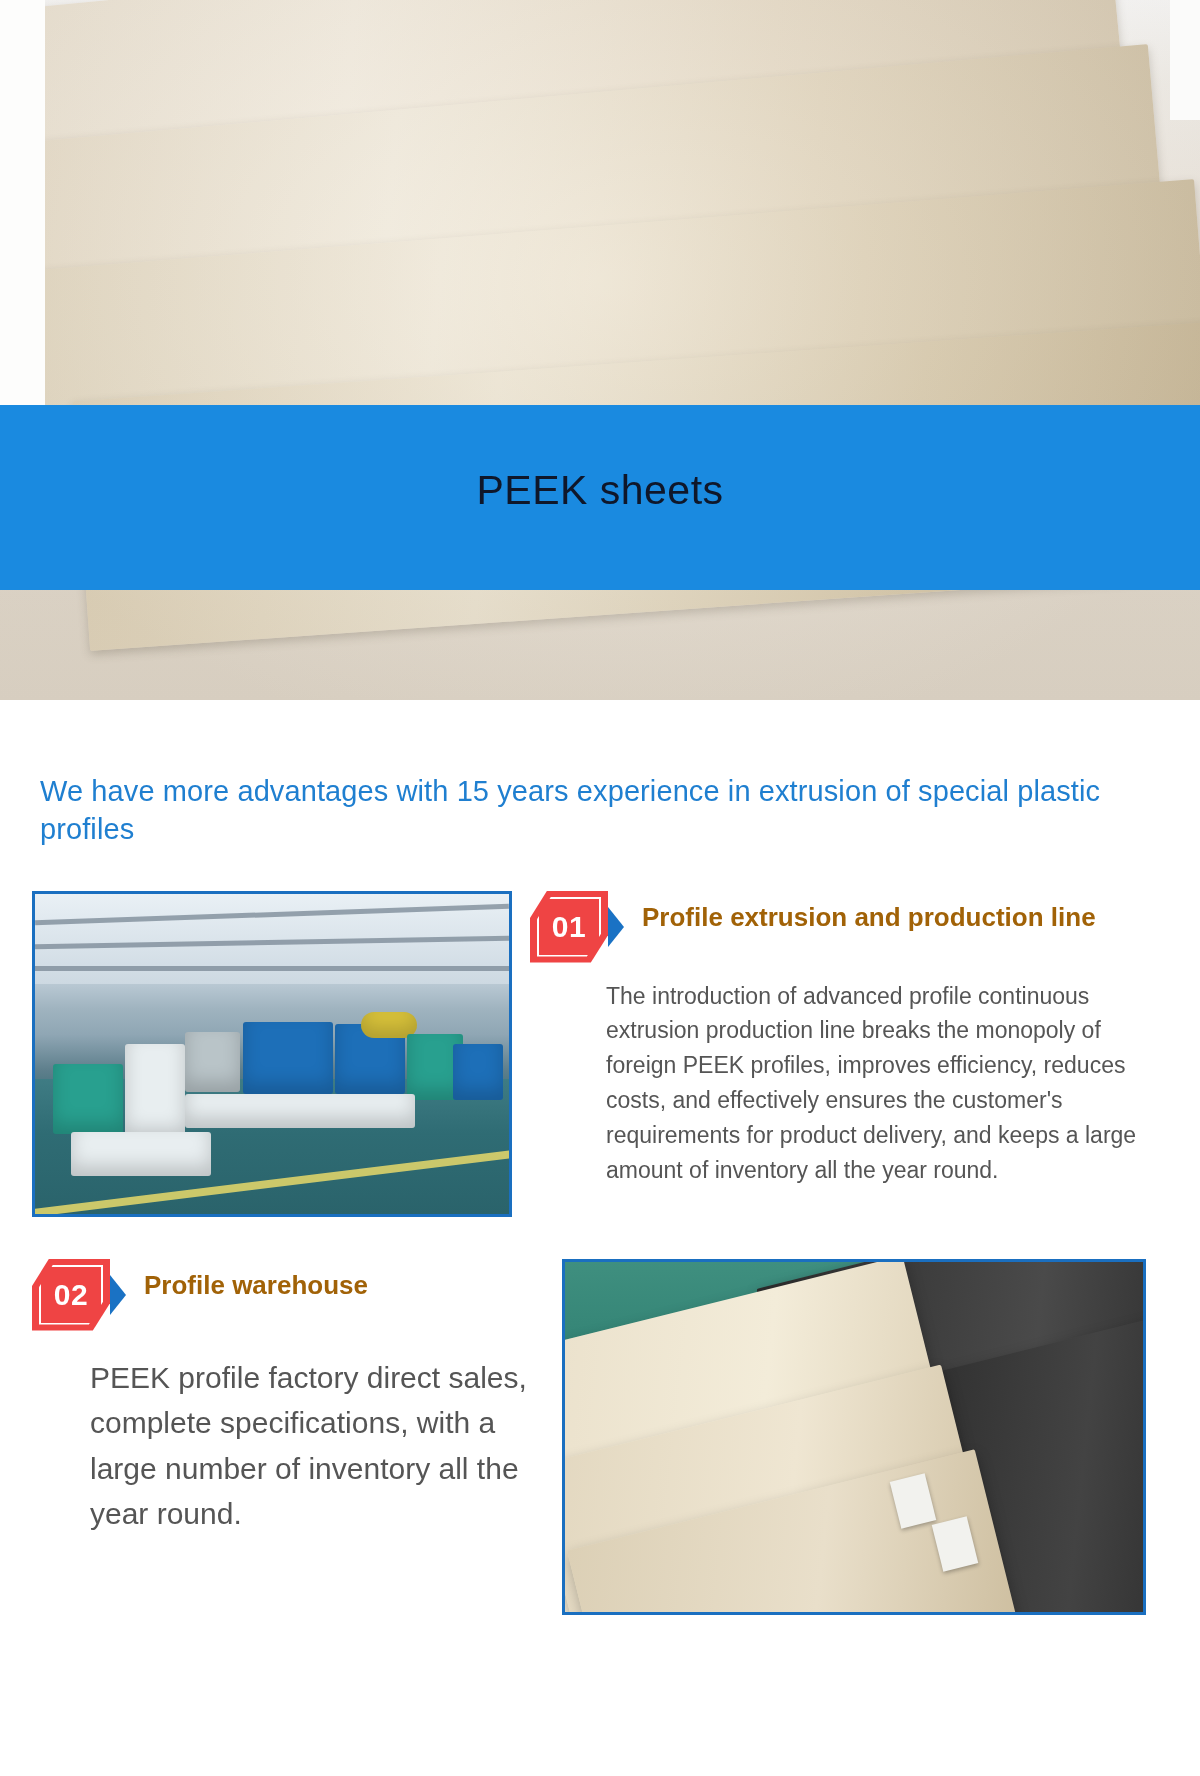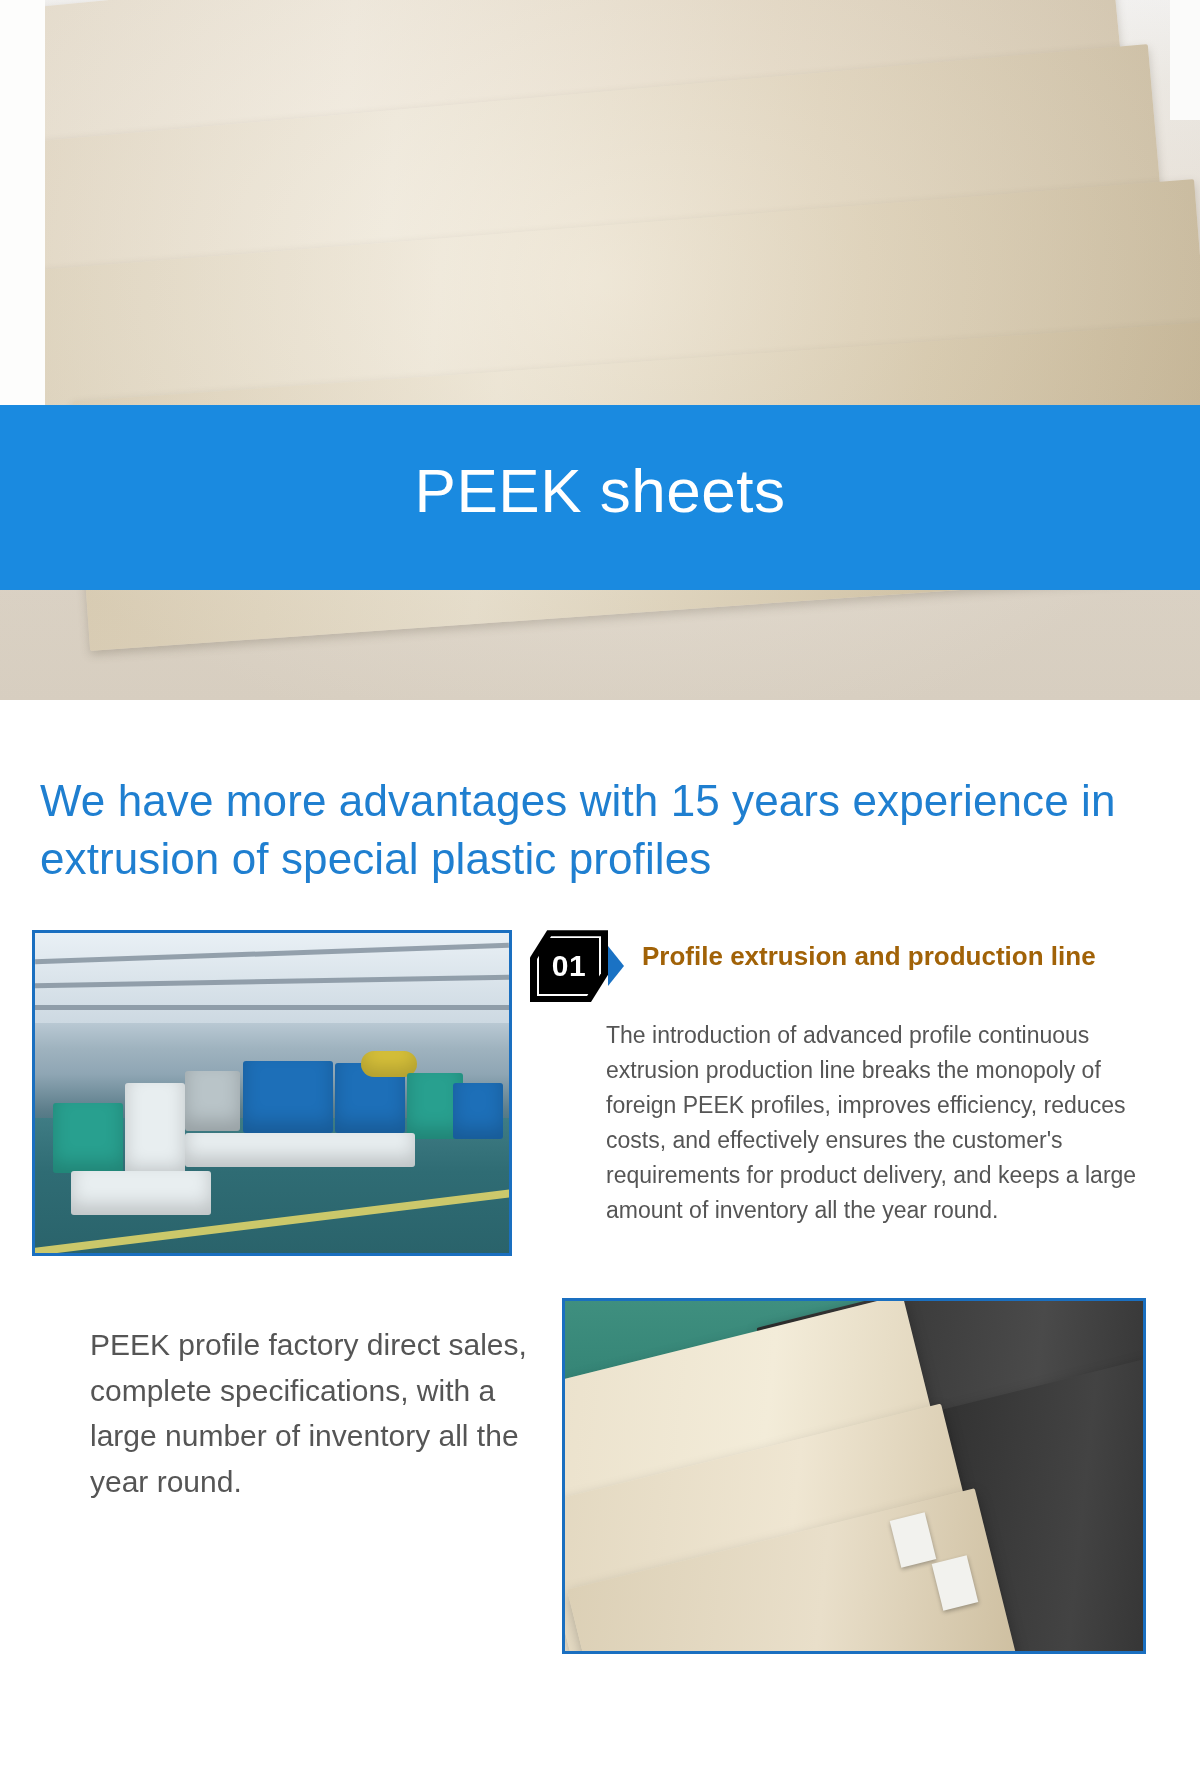--- a/index.html
+++ b/index.html
@@ -68,39 +68,39 @@
   }
   .banner-inner {
     position: absolute;
     inset: 0;
     display: flex;
     flex-direction: column;
     align-items: center;
     justify-content: center;
   }
   .banner-title {
-    color: #ffffff;
-    font-size: 62px;
+    color: #0f172a;
+    font-size: 41px;
     line-height: 1.05;
     font-weight: 400;
     letter-spacing: .5px;
     margin-bottom: 14px;
   }
   .banner-sub {
     color: #ffffff;
     font-size: 27px;
     font-weight: 400;
     letter-spacing: .2px;
   }
 
   
   .headline {
     margin: 72px 40px 0 40px;
     color: #1f7fd0;
-    font-size: 44px;
+    font-size: 29px;
     line-height: 1.32;
     font-weight: 400;
     letter-spacing: .1px;
   }
 
   
   .block {
     position: relative;
     margin-top: 42px;
   }
@@ -159,21 +159,21 @@
     position: relative;
     width: 78px;
     height: 72px;
     flex: 0 0 78px;
     display: flex;
     align-items: center;
     justify-content: center;
     color: #ffffff;
     font-size: 30px;
     font-weight: bold;
-    background: #000000;
+    background: #ef4444;
     clip-path: polygon(22% 0%, 100% 0%, 100% 62%, 78% 100%, 0% 100%, 0% 38%);
     letter-spacing: .5px;
   }
   .hexbadge .inner-ring {
     position: absolute;
     left: 7px; top: 6px; right: 7px; bottom: 6px;
     border: 2px solid #ffffff;
     clip-path: polygon(22% 0%, 100% 0%, 100% 62%, 78% 100%, 0% 100%, 0% 38%);
   }
   .hexbadge span { position: relative; z-index: 2; }
@@ -302,20 +302,28 @@
         <div class="item-title">Profile extrusion and production line</div>
       </div>
       <div class="item-body">The introduction of advanced profile continuous extrusion production line breaks the monopoly of foreign PEEK profiles, improves efficiency, reduces costs, and effectively ensures the customer's requirements for product delivery, and keeps a large amount of inventory all the year round.</div>
     </div>
   </div>
 </div>
 
 <div class="block">
   <div class="row2">
     <div class="text-col2">
+      <div class="item-head">
+        <div class="hexbadge">
+          <div class="inner-ring"></div>
+          <span>02</span>
+        </div>
+        <div class="hex-tail"></div>
+        <div class="item-title">Profile warehouse</div>
+      </div>
       <div class="item-body2">PEEK profile factory direct sales, complete specifications, with a large number of inventory all the year round.</div>
     </div>
 
     <div class="photo-frame sheets-frame">
       <div class="sheets-photo">
         <div class="sp-sheet sp-black1"></div>
         <div class="sp-sheet sp-black2"></div>
         <div class="sp-sheet sp-beige1"></div>
         <div class="sp-sheet sp-beige2"></div>
         <div class="sp-sheet sp-beige3"></div>

